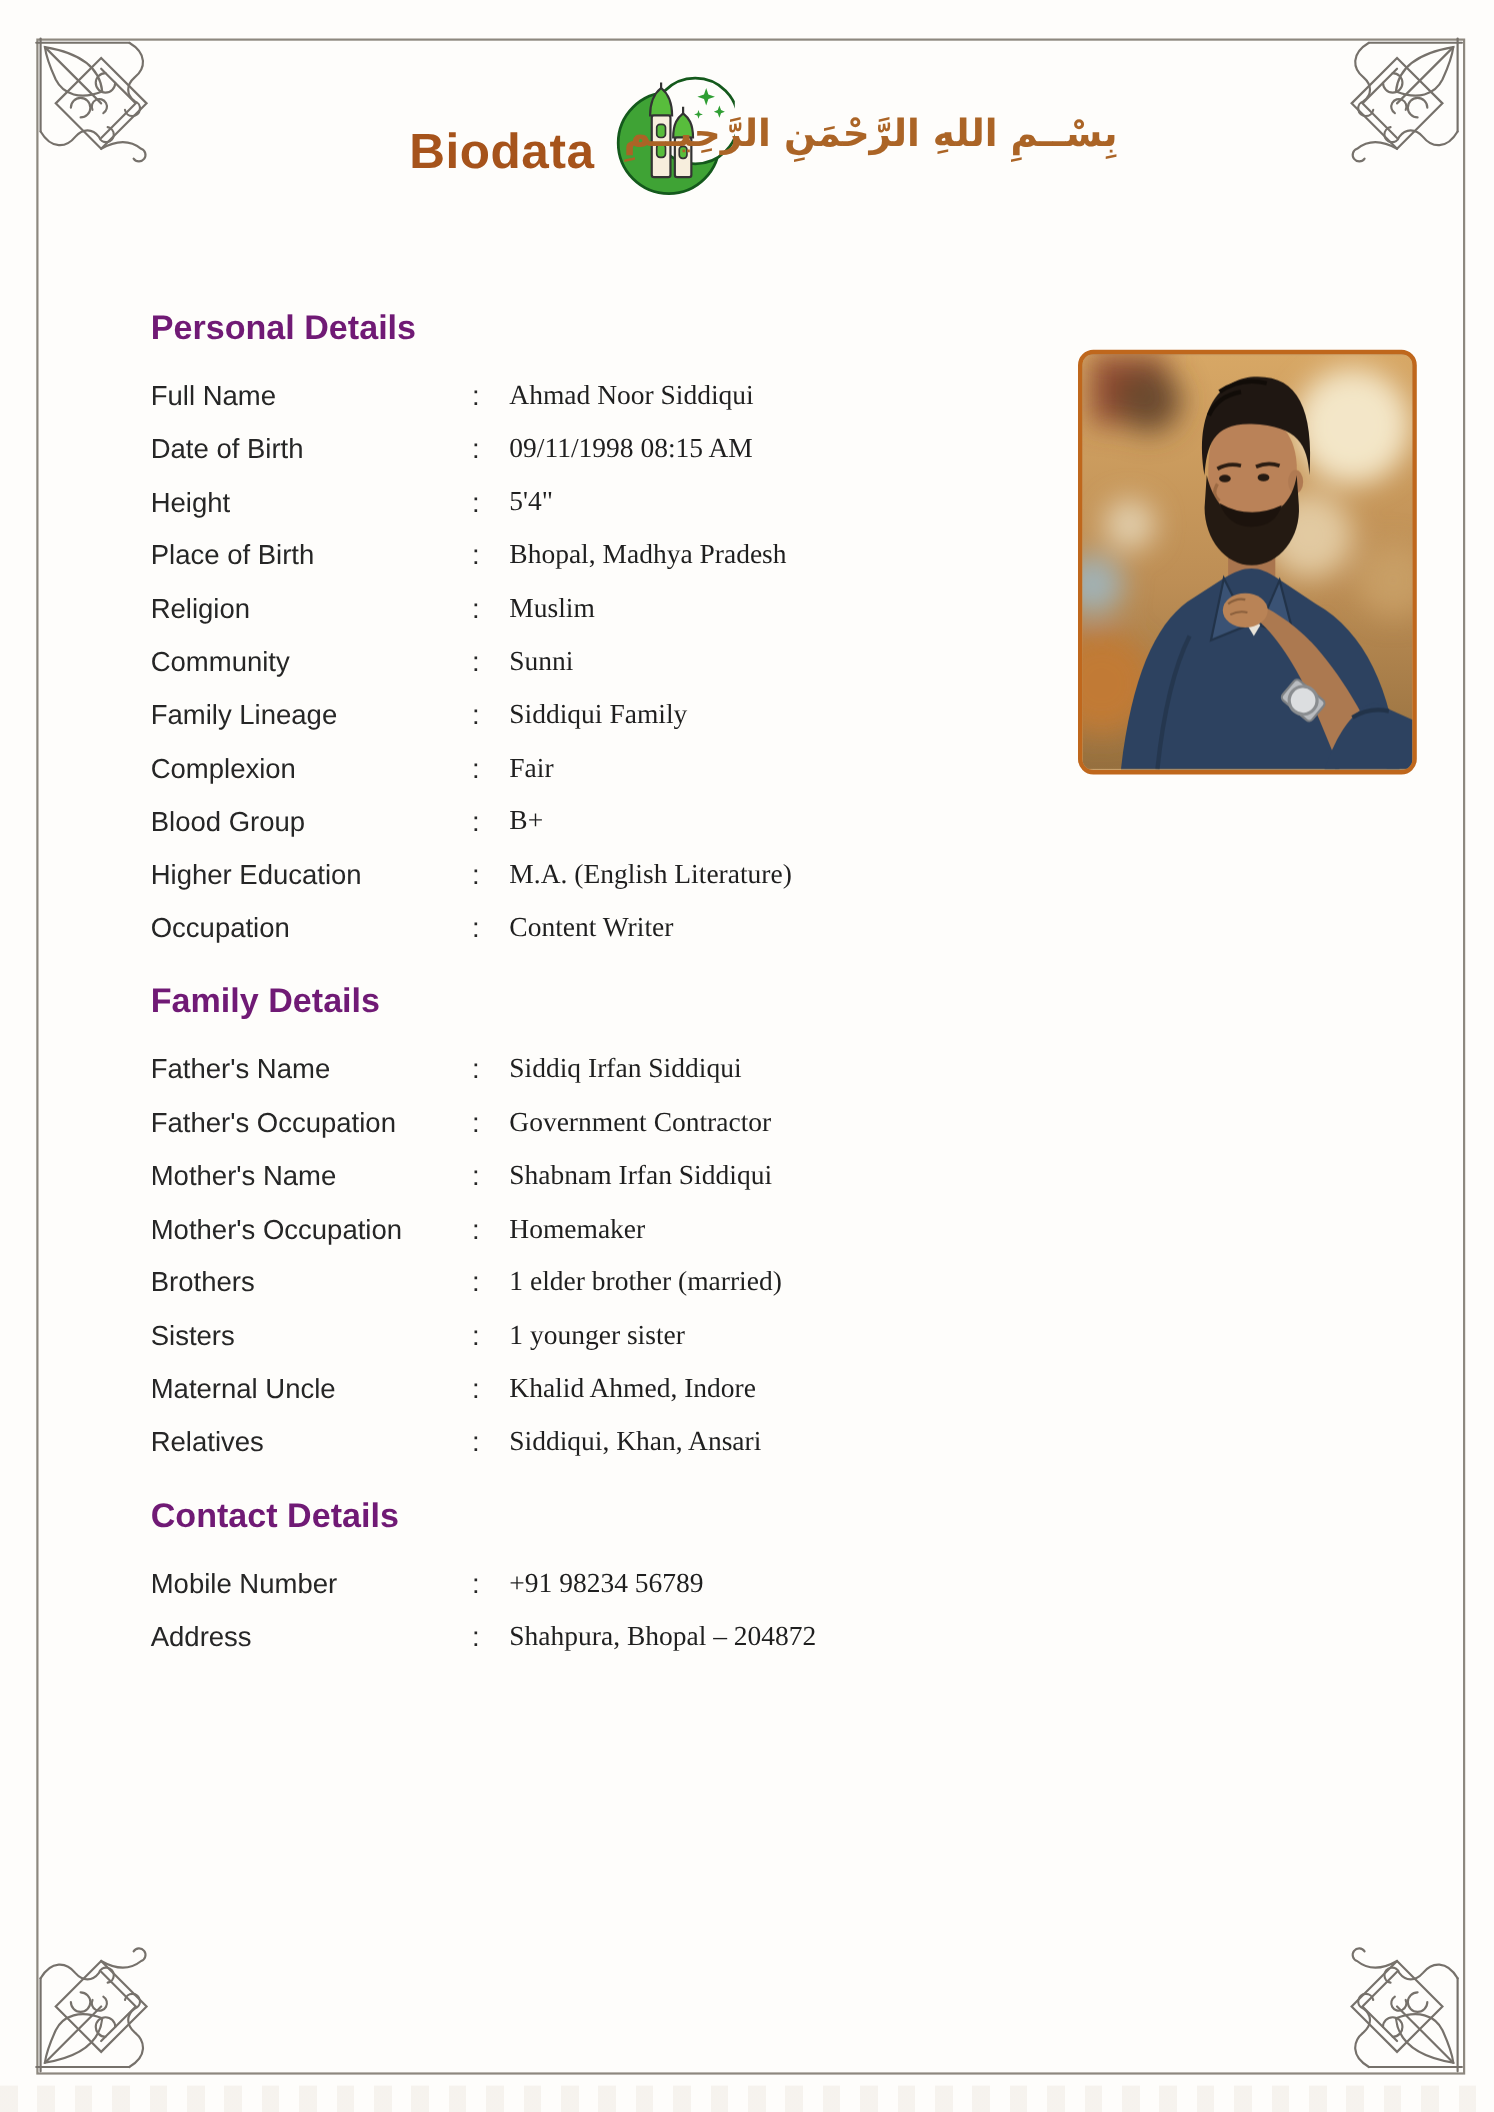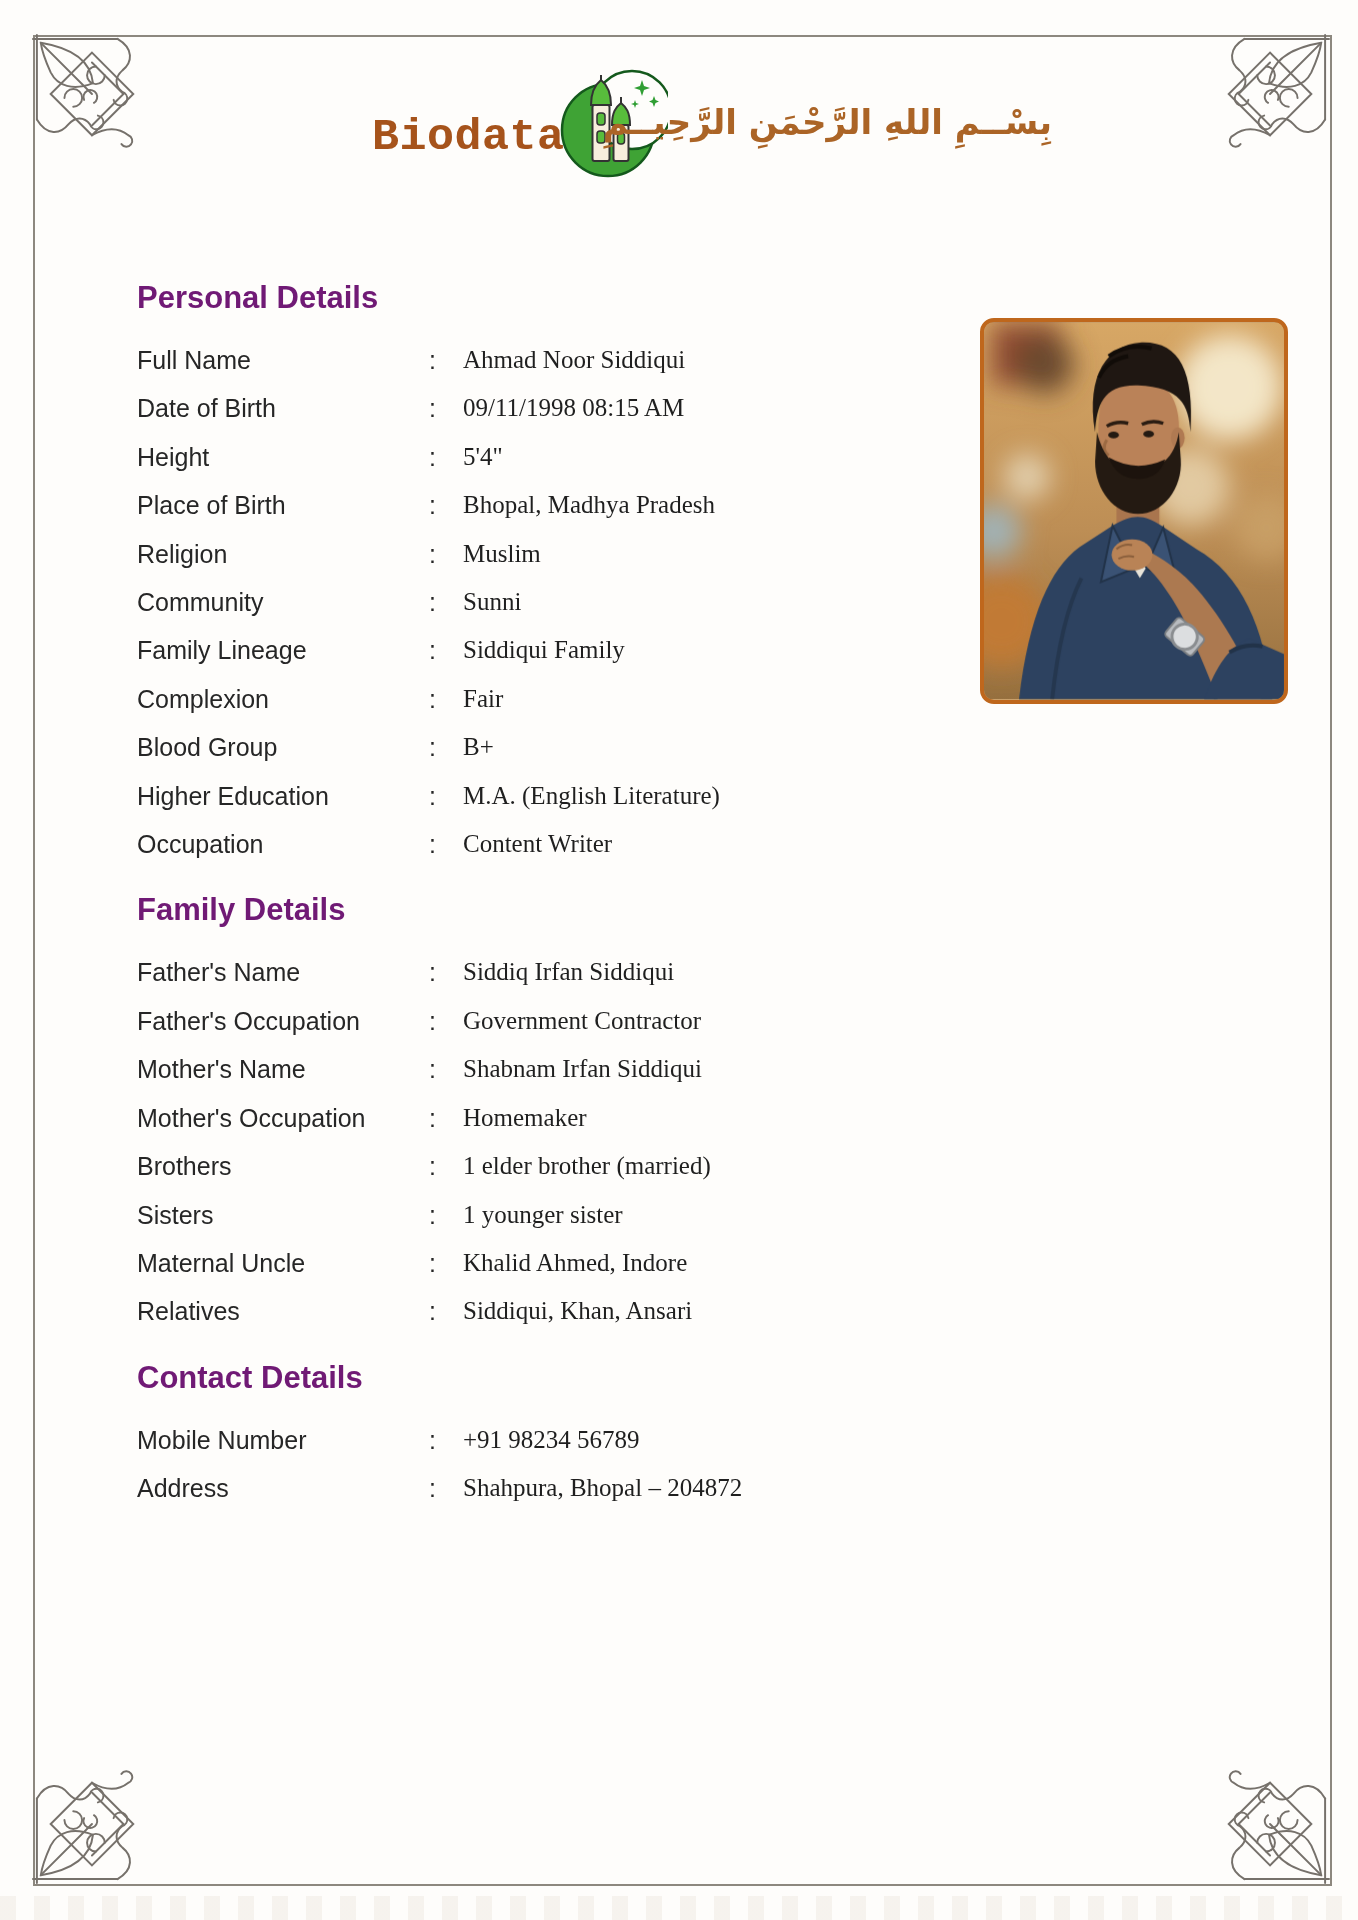--- a/index.html
+++ b/index.html
@@ -20,25 +20,25 @@
   .corner.tr{left:1213px;top:33px;transform:scaleX(-1);}
   .corner.bl{left:31px;top:1767px;transform:scaleY(-1);}
   .corner.br{left:1213px;top:1767px;transform:scale(-1,-1);}
   .bottom-texture{
     position:absolute;left:0;top:1896px;width:1358px;height:24px;
     background:repeating-linear-gradient(90deg,rgba(205,190,170,.16) 0 16px,rgba(255,255,255,0) 16px 34px);
   }
   
   .page-title{
     position:absolute;left:372px;top:112px;
-    font-size:45px;font-weight:700;color:#a6531b;letter-spacing:.5px;font-family:Liberation Mono, monospace;
+    font-size:45px;font-weight:700;color:#a6531b;letter-spacing:.5px;
   }
   .logo{position:absolute;left:556px;top:68px;width:112px;height:116px;}
   .bismillah{
-    position:absolute;left:712px;top:102px;width:340px;
+    position:absolute;left:676px;top:102px;width:340px;
     direction:rtl;text-align:center;white-space:nowrap;
     font-family:"DejaVu Sans",sans-serif;
     font-size:34px;font-weight:700;color:#ab6426;
   }
   
   .content{position:absolute;left:137px;top:276px;width:760px;}
   .section-heading{
     font-size:31px;line-height:44px;font-weight:700;color:#701a75;
     margin:0 0 16px 0;
   }

